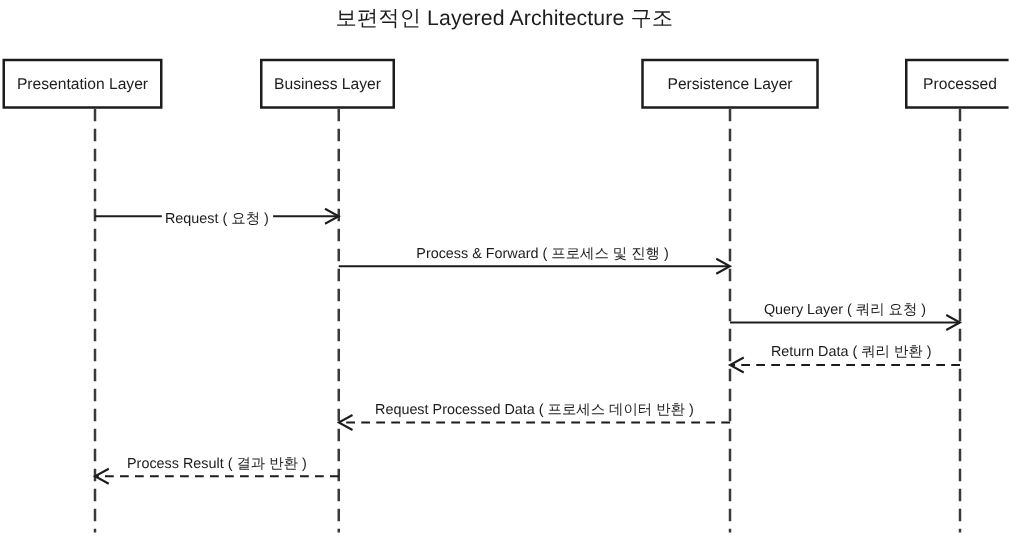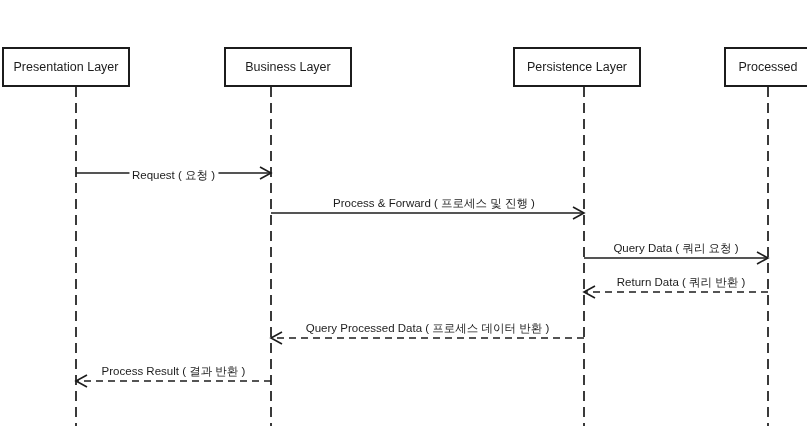--- a/index.html
+++ b/index.html
@@ -61,20 +61,21 @@
     background: #ffffff;
     padding: 0 3px;
     transform: translateX(-50%);
   }
 </style>
 </head>
 <body>
 
 <div id="diagram-root">
 
+  <div id="diagram-title">보편적인 Layered Architecture 구조</div>
 
   <svg id="svg-layer" viewBox="0 0 807 430" xmlns="http://www.w3.org/2000/svg">
     <g id="lifelines-group">
         <line x1="76" y1="87" x2="76" y2="426" stroke="#3a3a3a" stroke-width="2" stroke-dasharray="10 6"></line>
         <line x1="271" y1="87" x2="271" y2="426" stroke="#3a3a3a" stroke-width="2" stroke-dasharray="10 6"></line>
         <line x1="584" y1="87" x2="584" y2="426" stroke="#3a3a3a" stroke-width="2" stroke-dasharray="10 6"></line>
         <line x1="768" y1="87" x2="768" y2="426" stroke="#3a3a3a" stroke-width="2" stroke-dasharray="10 6"></line>
       </g>
     <g id="messages-group">
         <line x1="76" y1="173" x2="270" y2="173" stroke="#1c1c1c" stroke-width="1.6"></line>
@@ -89,32 +90,32 @@
         <path d="M 282 332 L 271 338 L 282 344" fill="none" stroke="#1c1c1c" stroke-width="1.6" stroke-linecap="butt" stroke-linejoin="miter"></path>
         <line x1="271" y1="381" x2="77" y2="381" stroke="#1c1c1c" stroke-width="1.6" stroke-dasharray="7 5"></line>
         <path d="M 87 375 L 76 381 L 87 387" fill="none" stroke="#1c1c1c" stroke-width="1.6" stroke-linecap="butt" stroke-linejoin="miter"></path>
       </g>
   </svg>
 
   <div id="participants-layer">
       <div class="participant-box" style="left: 2px; top: 47px; width: 128px; border-color: rgb(28, 28, 28);">
         <span class="participant-label">Presentation Layer</span>
       </div>
-      <div class="participant-box" style="left: 224px; top: 47px; width: 128px; border-color: rgb(28, 28, 28); text-align: center;">
+      <div class="participant-box" style="left: 208px; top: 47px; width: 108px; border-color: rgb(28, 28, 28); text-align: center;">
         <span class="participant-label">Business Layer</span>
       </div>
-      <div class="participant-box" style="left: 513px; top: 47px; width: 128px; border-color: rgb(28, 28, 28);">
+      <div class="participant-box" style="left: 513px; top: 47px; width: 142px; border-color: rgb(28, 28, 28);">
         <span class="participant-label">Persistence Layer</span>
       </div>
       <div class="participant-box" style="left: 724px; top: 47px; width: 88px; border-color: rgb(28, 28, 28);">
         <span class="participant-label">Processed</span>
       </div>
     </div>
   <div id="labels-layer">
       <div class="msg-label" style="left: 173.5px; top: 156px; margin-top: 12px;">Request ( 요청 )</div>
       <div class="msg-label" style="left: 434px; top: 196px;">Process &amp; Forward ( 프로세스 및 진행 )</div>
-      <div class="msg-label" style="left: 676px; top: 241px;">Query Data ( 쿼리 요청 )</div>
+      <div class="msg-label" style="left: 676px; top: 241px;">Query Layer ( 쿼리 요청 )</div>
       <div class="msg-label" style="left: 681px; top: 275px;">Return Data ( 쿼리 반환 )</div>
-      <div class="msg-label" style="left: 427.5px; top: 321px;">Query Processed Data ( 프로세스 데이터 반환 )</div>
+      <div class="msg-label" style="left: 427.5px; top: 321px;">Request Processed Data ( 프로세스 데이터 반환 )</div>
       <div class="msg-label" style="left: 173.5px; top: 364px;">Process Result ( 결과 반환 )</div>
     </div>
 
 </div>
 
 </body></html>

